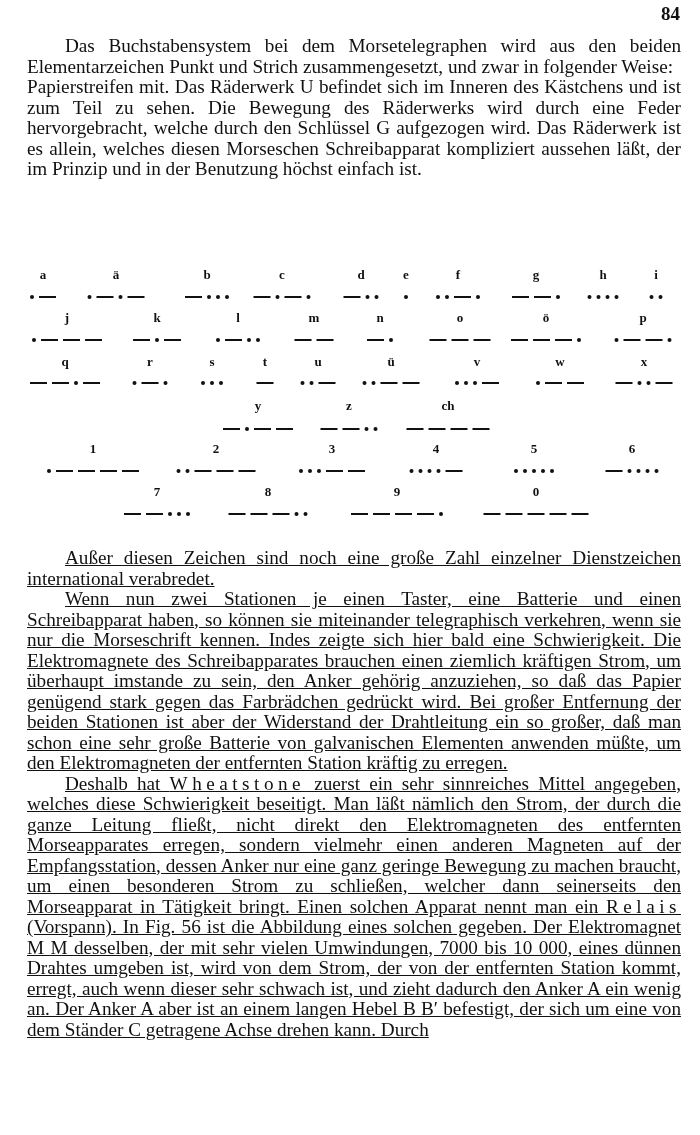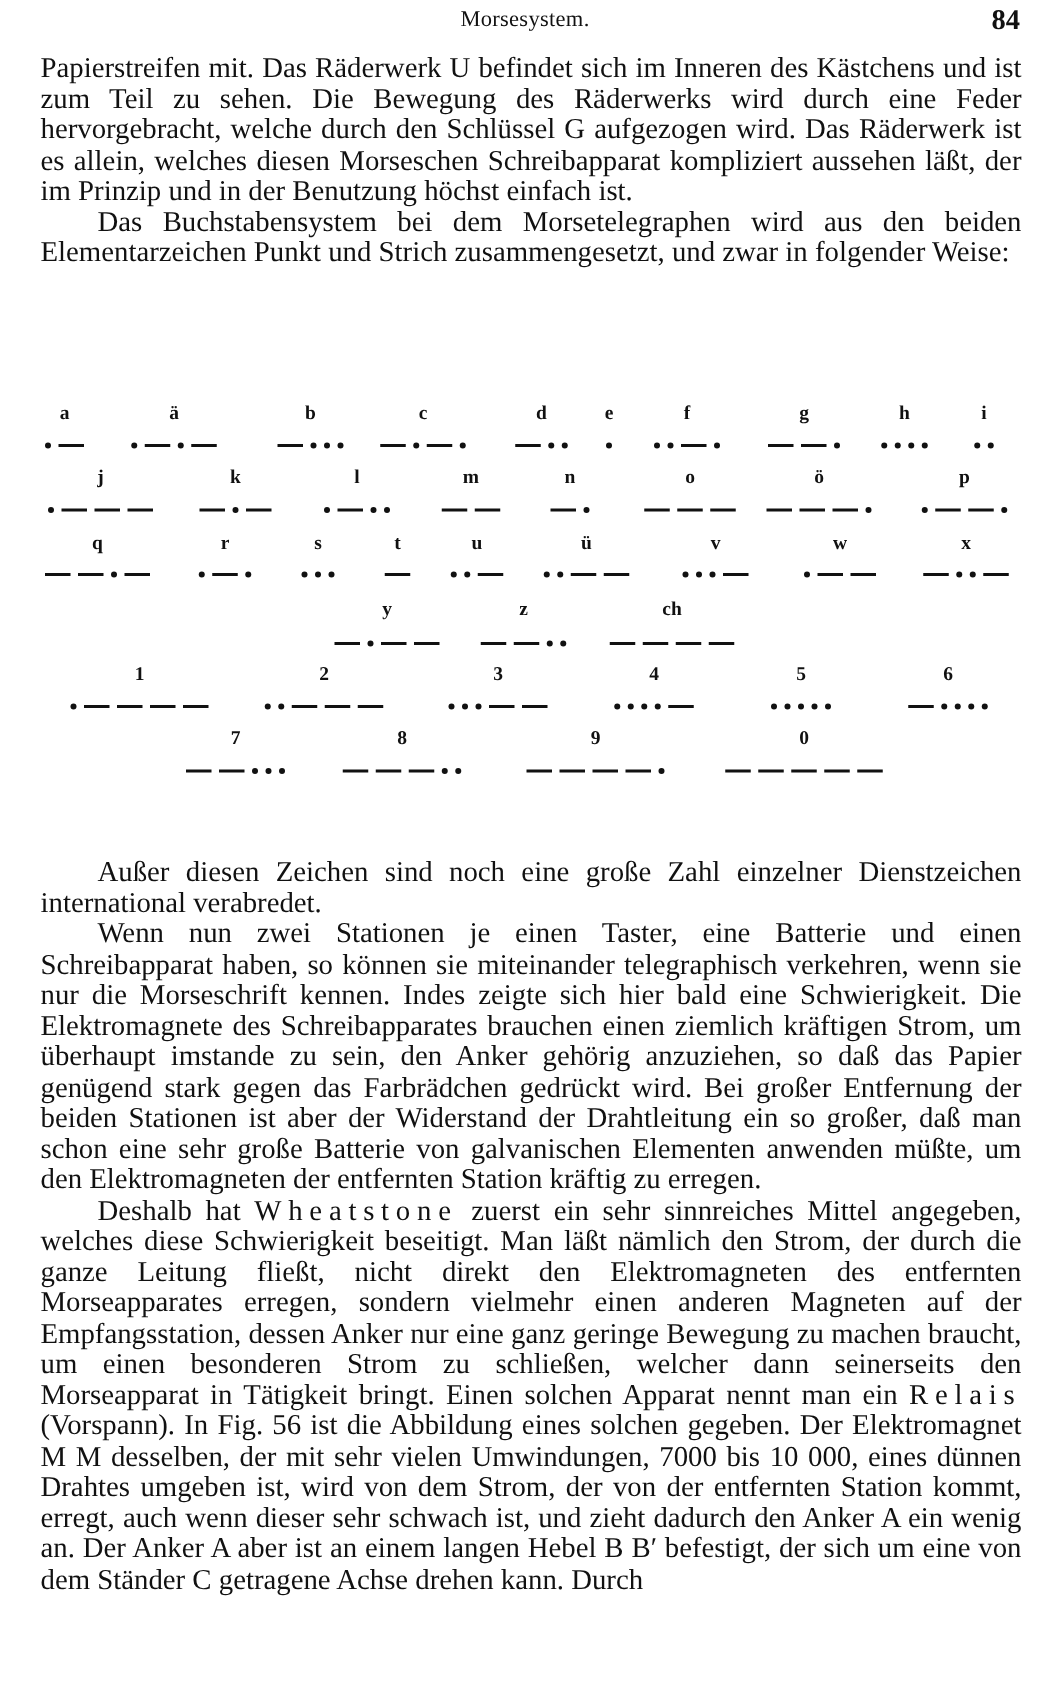--- a/index.html
+++ b/index.html
@@ -17,27 +17,26 @@
   .morse-table { position: absolute; left: 0; top: 255px; width: 700px; height: 270px; }
   .m-label { position: absolute; font-size: 13px; font-weight: bold; transform: translateX(-50%); }
   .m-code { position: absolute; height: 8px; display: flex; align-items: center; gap: 5px; transform: translateX(-50%); }
   .dot { width: 4px; height: 4px; background: #111; border-radius: 50%; display: inline-block; }
   .dash { width: 17px; height: 2.6px; background: #111; display: inline-block; }
 </style>
 </head>
 <body>
 
 <div class="header">
-  <span class="running-title">Morsesystem.</span>
   <span class="page-number">84</span>
 </div>
 
 <div class="text-block" style="top:36px;">
+  <p class="para indent">Das Buchstabensystem bei dem Morsetelegraphen wird aus den beiden Elementarzeichen Punkt und Strich zusammengesetzt, und zwar in folgender Weise:</p>
   <p class="para">Papierstreifen mit. Das Räderwerk U befindet sich im Inneren des Kästchens und ist zum Teil zu sehen. Die Bewegung des Räderwerks wird durch eine Feder hervorgebracht, welche durch den Schlüssel G aufgezogen wird. Das Räderwerk ist es allein, welches diesen Morseschen Schreibapparat kompliziert aussehen läßt, der im Prinzip und in der Benutzung höchst einfach ist.</p>
-  <p class="para indent">Das Buchstabensystem bei dem Morsetelegraphen wird aus den beiden Elementarzeichen Punkt und Strich zusammengesetzt, und zwar in folgender Weise:</p>
 </div>
 
 <div class="morse-table" id="morse-table">
     <span class="m-label" style="left: 43px; top: 12px;">a</span>
     <span class="m-code" style="left: 43px; top: 38px;">
       <span class="dot"></span>
       <span class="dash"></span>
     </span>
     <span class="m-label" style="left: 116px; top: 12px;">ä</span>
     <span class="m-code" style="left: 116px; top: 38px;">
@@ -297,17 +296,17 @@
     <span class="m-label" style="left: 536px; top: 229px;">0</span>
     <span class="m-code" style="left: 536px; top: 255px;">
       <span class="dash"></span>
       <span class="dash"></span>
       <span class="dash"></span>
       <span class="dash"></span>
       <span class="dash"></span>
     </span>
   </div>
 
-<div class="text-block" style="top:572px;">
+<div class="text-block" style="top:548px;text-decoration:underline;">
   <p class="para indent">Außer diesen Zeichen sind noch eine große Zahl einzelner Dienstzeichen international verabredet.</p>
   <p class="para indent">Wenn nun zwei Stationen je einen Taster, eine Batterie und einen Schreibapparat haben, so können sie miteinander telegraphisch verkehren, wenn sie nur die Morseschrift kennen. Indes zeigte sich hier bald eine Schwierigkeit. Die Elektromagnete des Schreibapparates brauchen einen ziemlich kräftigen Strom, um überhaupt imstande zu sein, den Anker gehörig anzuziehen, so daß das Papier genügend stark gegen das Farbrädchen gedrückt wird. Bei großer Entfernung der beiden Stationen ist aber der Widerstand der Drahtleitung ein so großer, daß man schon eine sehr große Batterie von galvanischen Elementen anwenden müßte, um den Elektromagneten der entfernten Station kräftig zu erregen.</p>
   <p class="para indent"><span>Deshalb hat </span><span class="spaced">Wheatstone</span><span> zuerst ein sehr sinnreiches Mittel angegeben, welches diese Schwierigkeit beseitigt. Man läßt nämlich den Strom, der durch die ganze Leitung fließt, nicht direkt den Elektromagneten des entfernten Morseapparates erregen, sondern vielmehr einen anderen Magneten auf der Empfangsstation, dessen Anker nur eine ganz geringe Bewegung zu machen braucht, um einen besonderen Strom zu schließen, welcher dann seinerseits den Morseapparat in Tätigkeit bringt. Einen solchen Apparat nennt man ein </span><span class="spaced">Relais</span><span> (Vorspann). In Fig. 56 ist die Abbildung eines solchen gegeben. Der Elektromagnet M M desselben, der mit sehr vielen Umwindungen, 7000 bis 10 000, eines dünnen Drahtes umgeben ist, wird von dem Strom, der von der entfernten Station kommt, erregt, auch wenn dieser sehr schwach ist, und zieht dadurch den Anker A ein wenig an. Der Anker A aber ist an einem langen Hebel B B′ befestigt, der sich um eine von dem Ständer C getragene Achse drehen kann. Durch</span></p>
 </div>
 
 </body></html>

